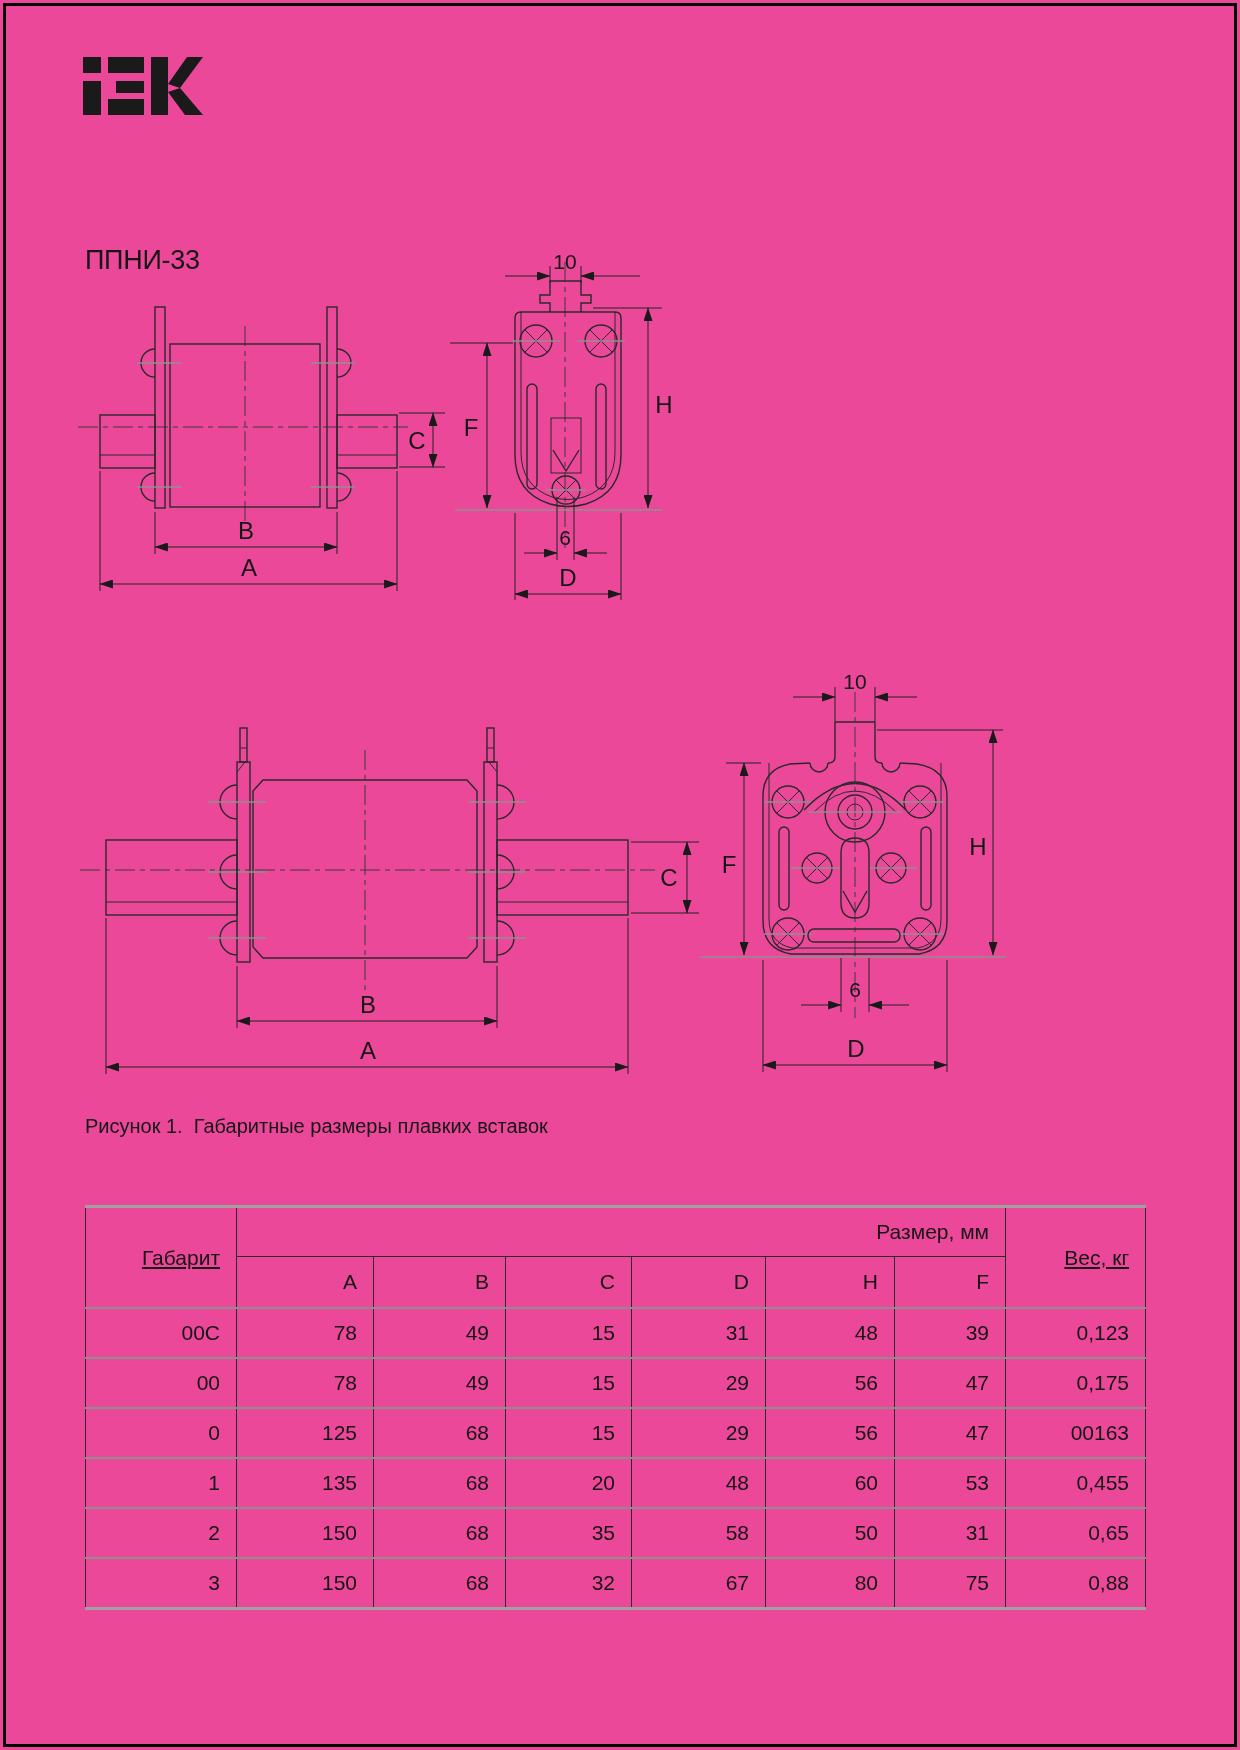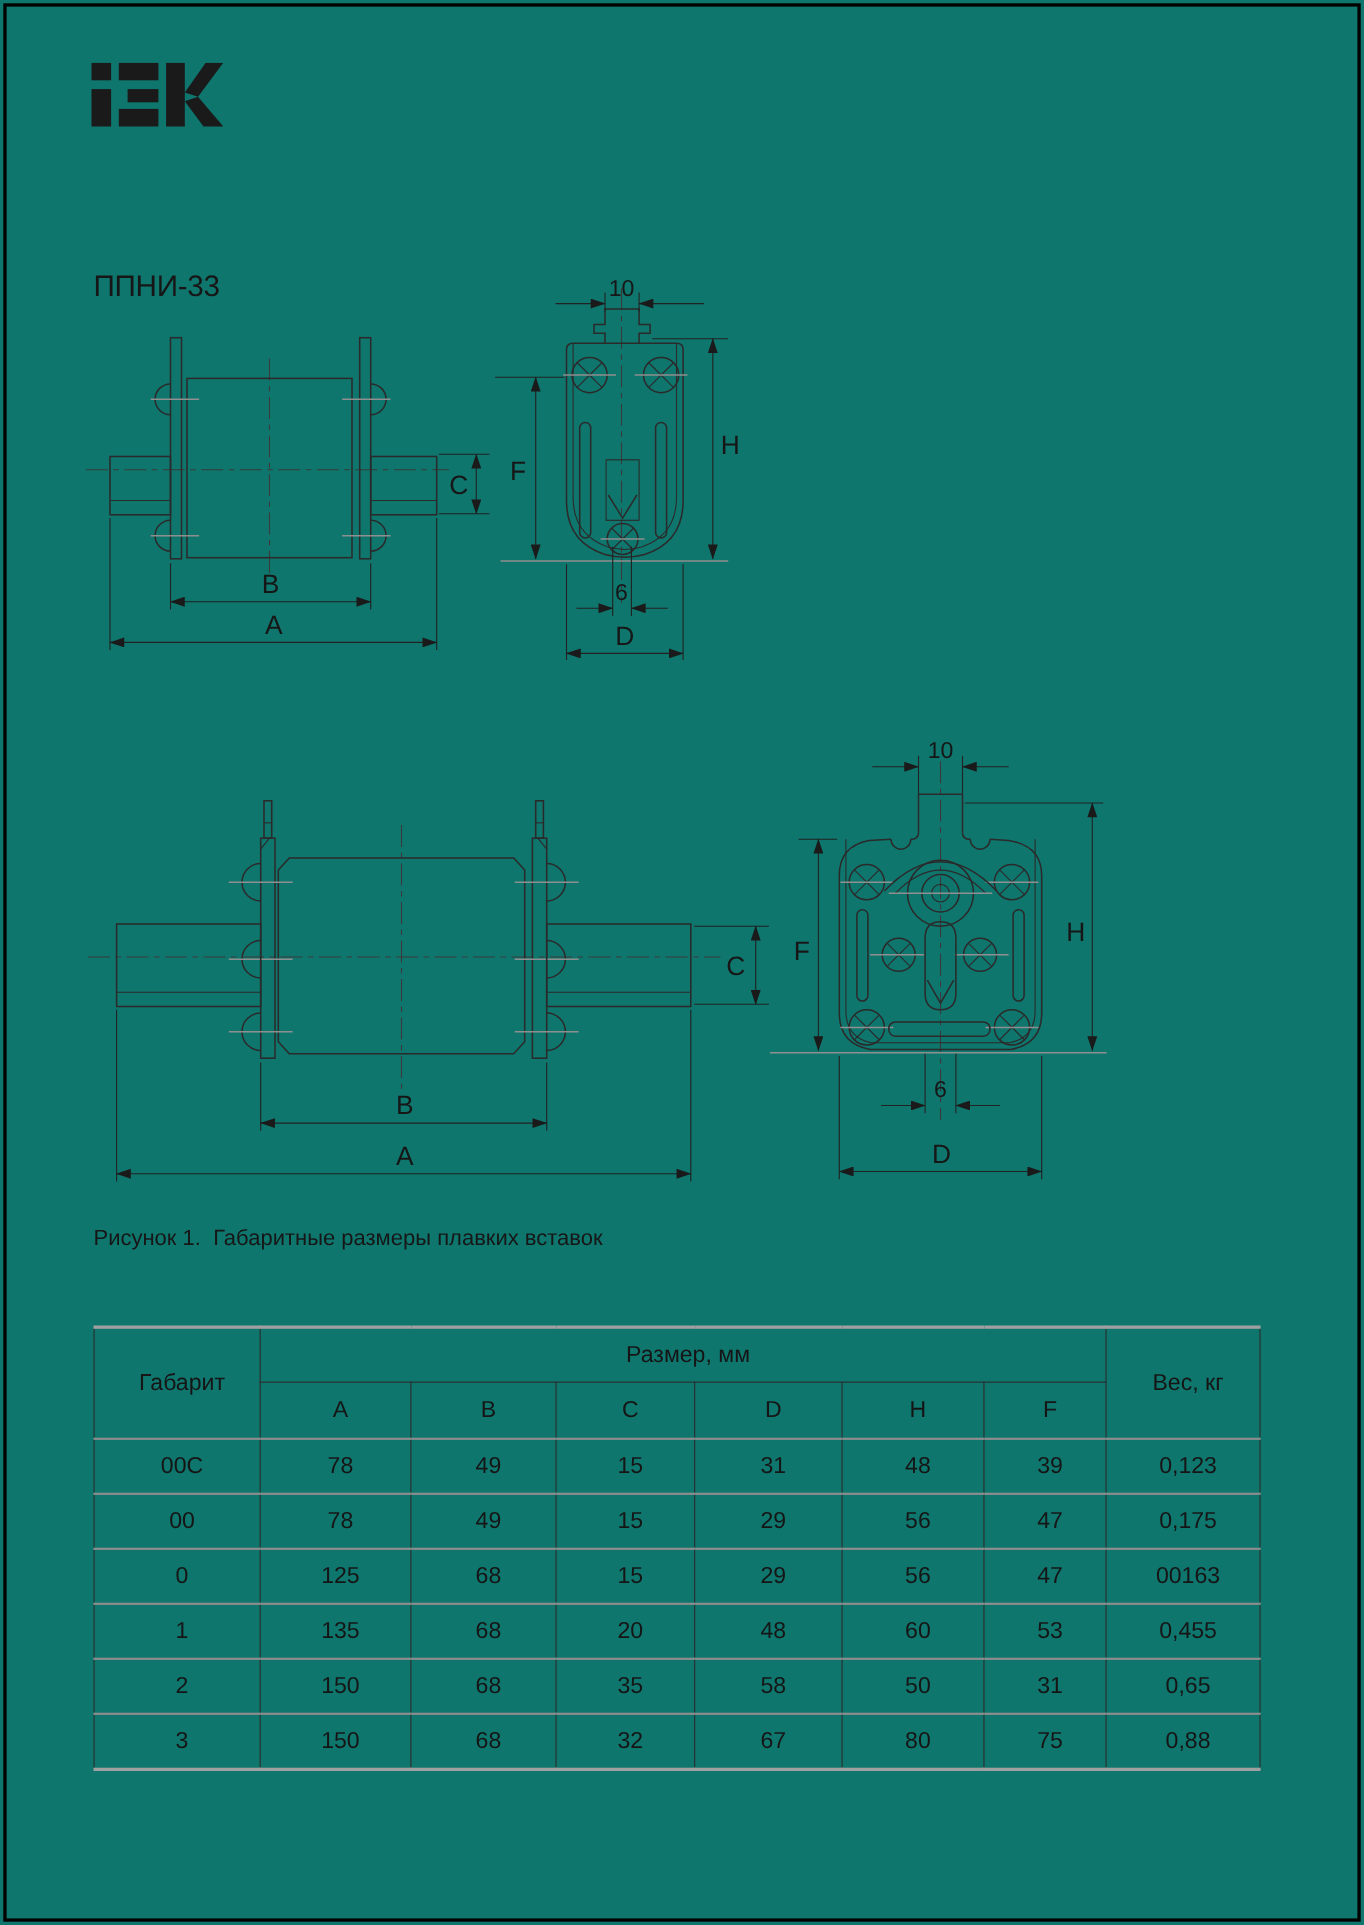--- a/index.html
+++ b/index.html
@@ -1,16 +1,16 @@
 <!DOCTYPE html>
 <html><head>
 <meta charset="utf-8">
 <style>
   html,body{margin:0;padding:0;background:#e8e8e8;}
-  .page{position:relative;width:1240px;height:1750px;background:#0f766e;
+  .page{position:relative;width:1240px;height:1750px;background:#ec4899;
         font-family:"Liberation Sans", sans-serif;color:#111;overflow:hidden;margin:0 auto;}
   .frame{position:absolute;left:3px;top:3px;right:3px;bottom:3px;border:3px solid #000;pointer-events:none;}
   .logo{position:absolute;left:83px;top:57px;}
   .dwg-title{position:absolute;font-size:27px;letter-spacing:-0.3px;color:#161616;white-space:pre;}
   .t1{left:85px;top:245px;}
   .t2{left:85px;top:659px;}
   .caption{position:absolute;left:85px;top:1115px;font-size:20px;color:#161616;white-space:pre;}
   svg.dwg{position:absolute;}
   .d1{left:70px;top:248px;}
   .d2{left:70px;top:664px;}
@@ -21,25 +21,25 @@
   .gr{stroke:#8f8f8f;stroke-width:1.4;fill:none;}
   .cl{stroke:#3a3a3a;stroke-width:1;fill:none;stroke-dasharray:20 5 5 5;}
   .fil{fill:#1a1a1a;stroke:none;}
   text.dl{font:24px "Liberation Sans",sans-serif;fill:#161616;text-anchor:middle;}
   text.dn{font:21px "Liberation Sans",sans-serif;fill:#161616;text-anchor:middle;}
   
   .dims{position:absolute;left:85px;top:1205px;width:1060px;border-collapse:collapse;table-layout:fixed;
         font-size:21px;color:#151515;
         border-top:3px solid #a0a0a0;border-bottom:3px solid #a0a0a0;
         border-left:1px solid #2b2b2b;border-right:1px solid #2b2b2b;}
-  .dims th,.dims td{font-weight:normal;text-align:center;padding:0 4px 0 13px;
+  .dims th,.dims td{font-weight:normal;text-align:right;padding:0 16px 0 13px;
         border-left:1px solid #2b2b2b;border-right:1px solid #2b2b2b;vertical-align:middle;}
   .dims .h1{height:50px;}
   .dims .h2 th{height:50px;border-bottom:2px solid #8d8d8d;}
-  .dims .span2{border-bottom:2px solid #8d8d8d;}
+  .dims .span2{border-bottom:2px solid #8d8d8d;text-decoration:underline;}
   .dims .szhead{border-bottom:1px solid #2b2b2b;}
   .dims tbody td{height:48px;border-bottom:2px solid #8d8d8d;}
   .dims tbody tr:last-child td{border-bottom:none;}
 </style>
 </head>
 <body>
 
 <div class="page">
   <div class="frame"></div>
 

